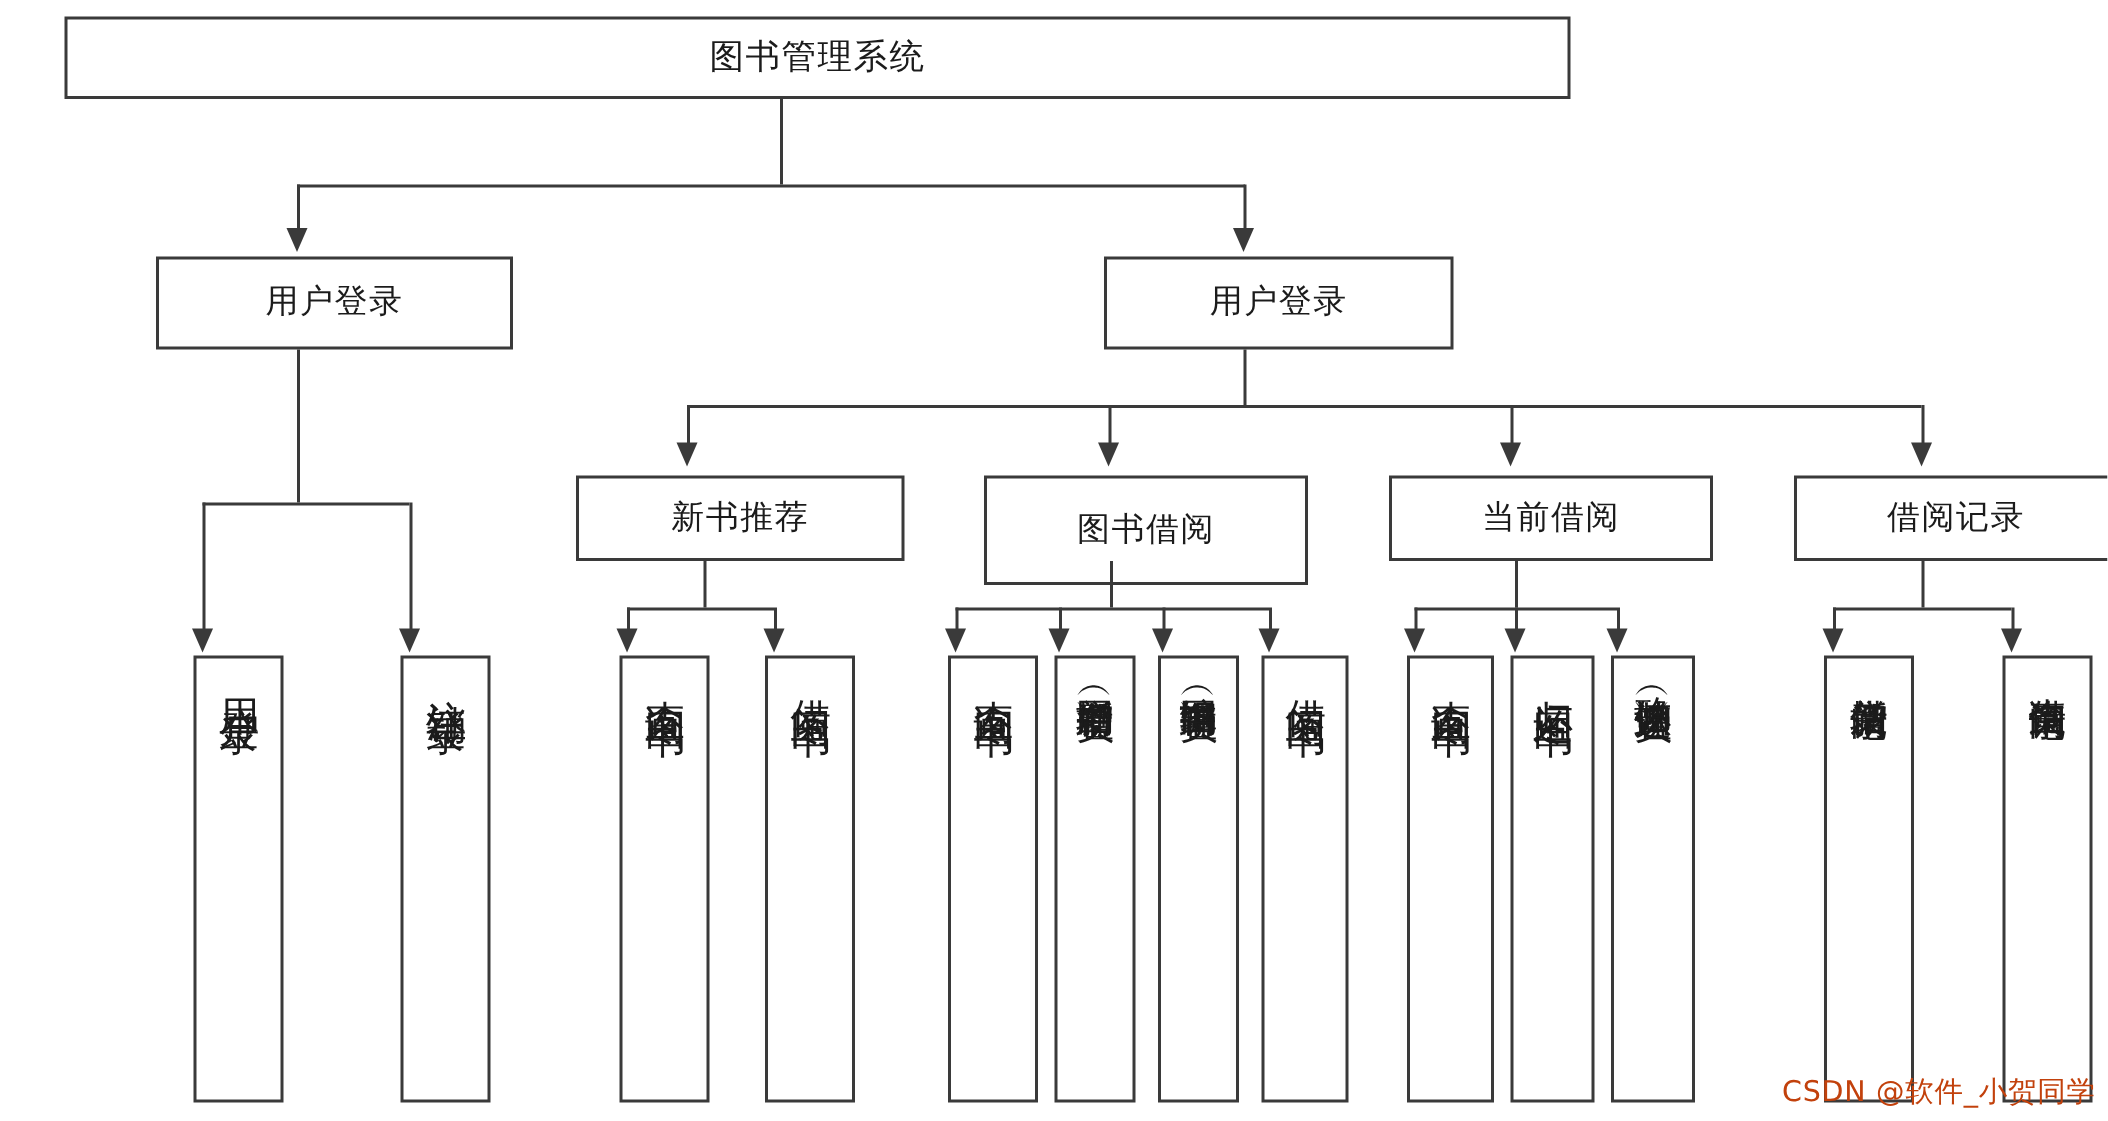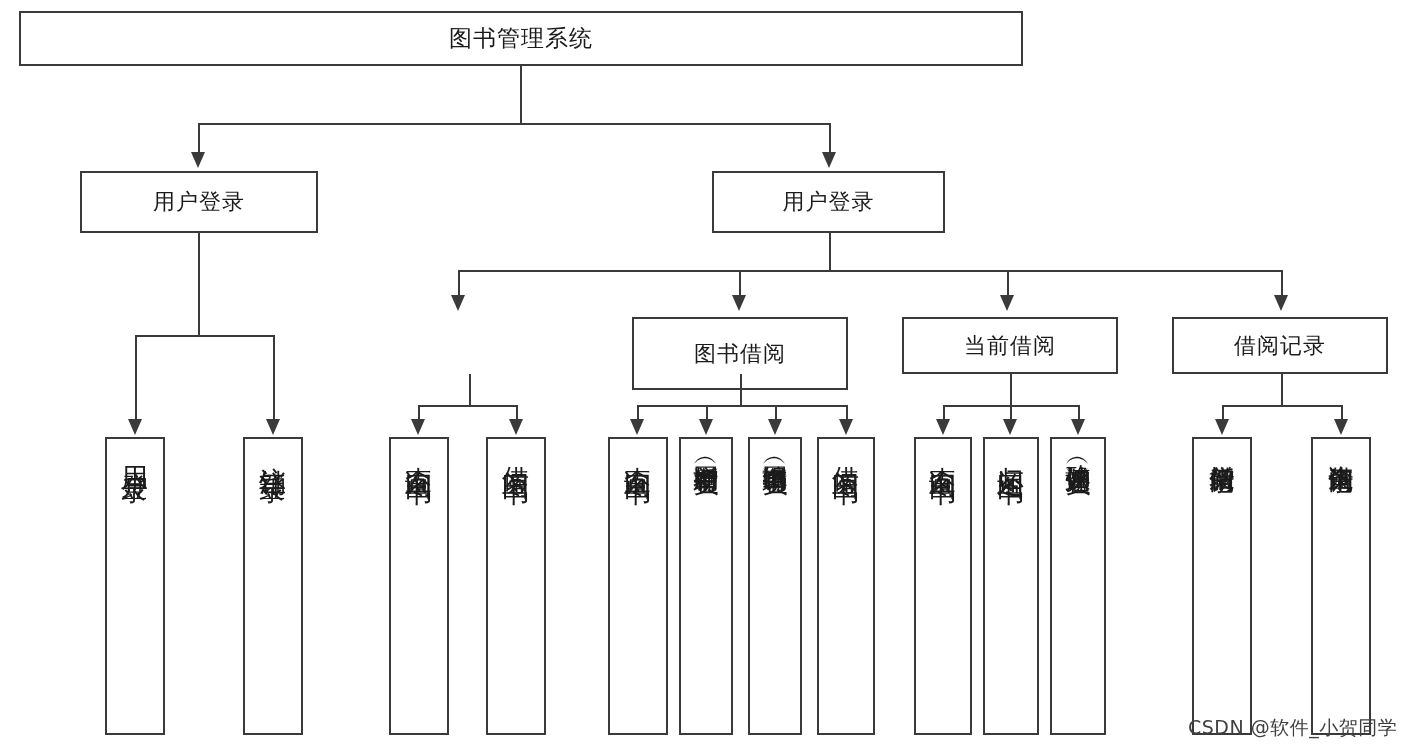--- a/index.html
+++ b/index.html
@@ -18,20 +18,21 @@
   
   .node{
     position:absolute;
     box-sizing:border-box;
     background:#ffffff;
     border:2px solid #3a3a3a;
     display:flex;
     align-items:center;
     justify-content:center;
     color:#1b1b1b;
+    margin-left:24px;
   }
   .node .label{
     display:block;
     text-align:center;
     letter-spacing:1px;
     color:#1b1b1b;
     line-height:1.05;
   }
   
   .node.horiz .label{
@@ -72,21 +73,21 @@
     position:absolute;
     width:0;height:0;
     border-left:7px solid transparent;
     border-right:7px solid transparent;
     border-top:16px solid #3a3a3a;
   }
   
   #watermark{
     position:absolute;
     font-size:19px;
-    color:#404040;
+    color:#c2410c;
     white-space:nowrap;
     letter-spacing:.5px;
     font-family:"DejaVu Sans","Liberation Sans",sans-serif;
   }
 </style>
 </head>
 <body>
 
 <div id="diagram-canvas">
 
@@ -119,20 +120,23 @@
   <div class="hline" style="left:458px;top:270px;width:823px;"></div>
   <div class="vline" style="left:458px;top:270px;height:28px;"></div>
   <div class="arrow" style="left:451px;top:295px;"></div>
   <div class="vline" style="left:739px;top:270px;height:28px;"></div>
   <div class="arrow" style="left:732px;top:295px;"></div>
   <div class="vline" style="left:1007px;top:270px;height:28px;"></div>
   <div class="arrow" style="left:1000px;top:295px;"></div>
   <div class="vline" style="left:1281px;top:270px;height:28px;"></div>
   <div class="arrow" style="left:1274px;top:295px;"></div>
 
+  <div class="node horiz" style="left:360px;top:317px;width:219px;height:57px;">
+    <span class="label">新书推荐</span>
+  </div>
   <div class="node horiz" style="left:632px;top:317px;width:216px;height:73px;">
     <span class="label">图书借阅</span>
   </div>
   <div class="node horiz" style="left:1172px;top:317px;width:216px;height:57px;">
     <span class="label">借阅记录</span>
   </div>
   <div class="node horiz" style="left:902px;top:317px;width:216px;height:57px;">
     <span class="label">当前借阅</span>
   </div>
 

